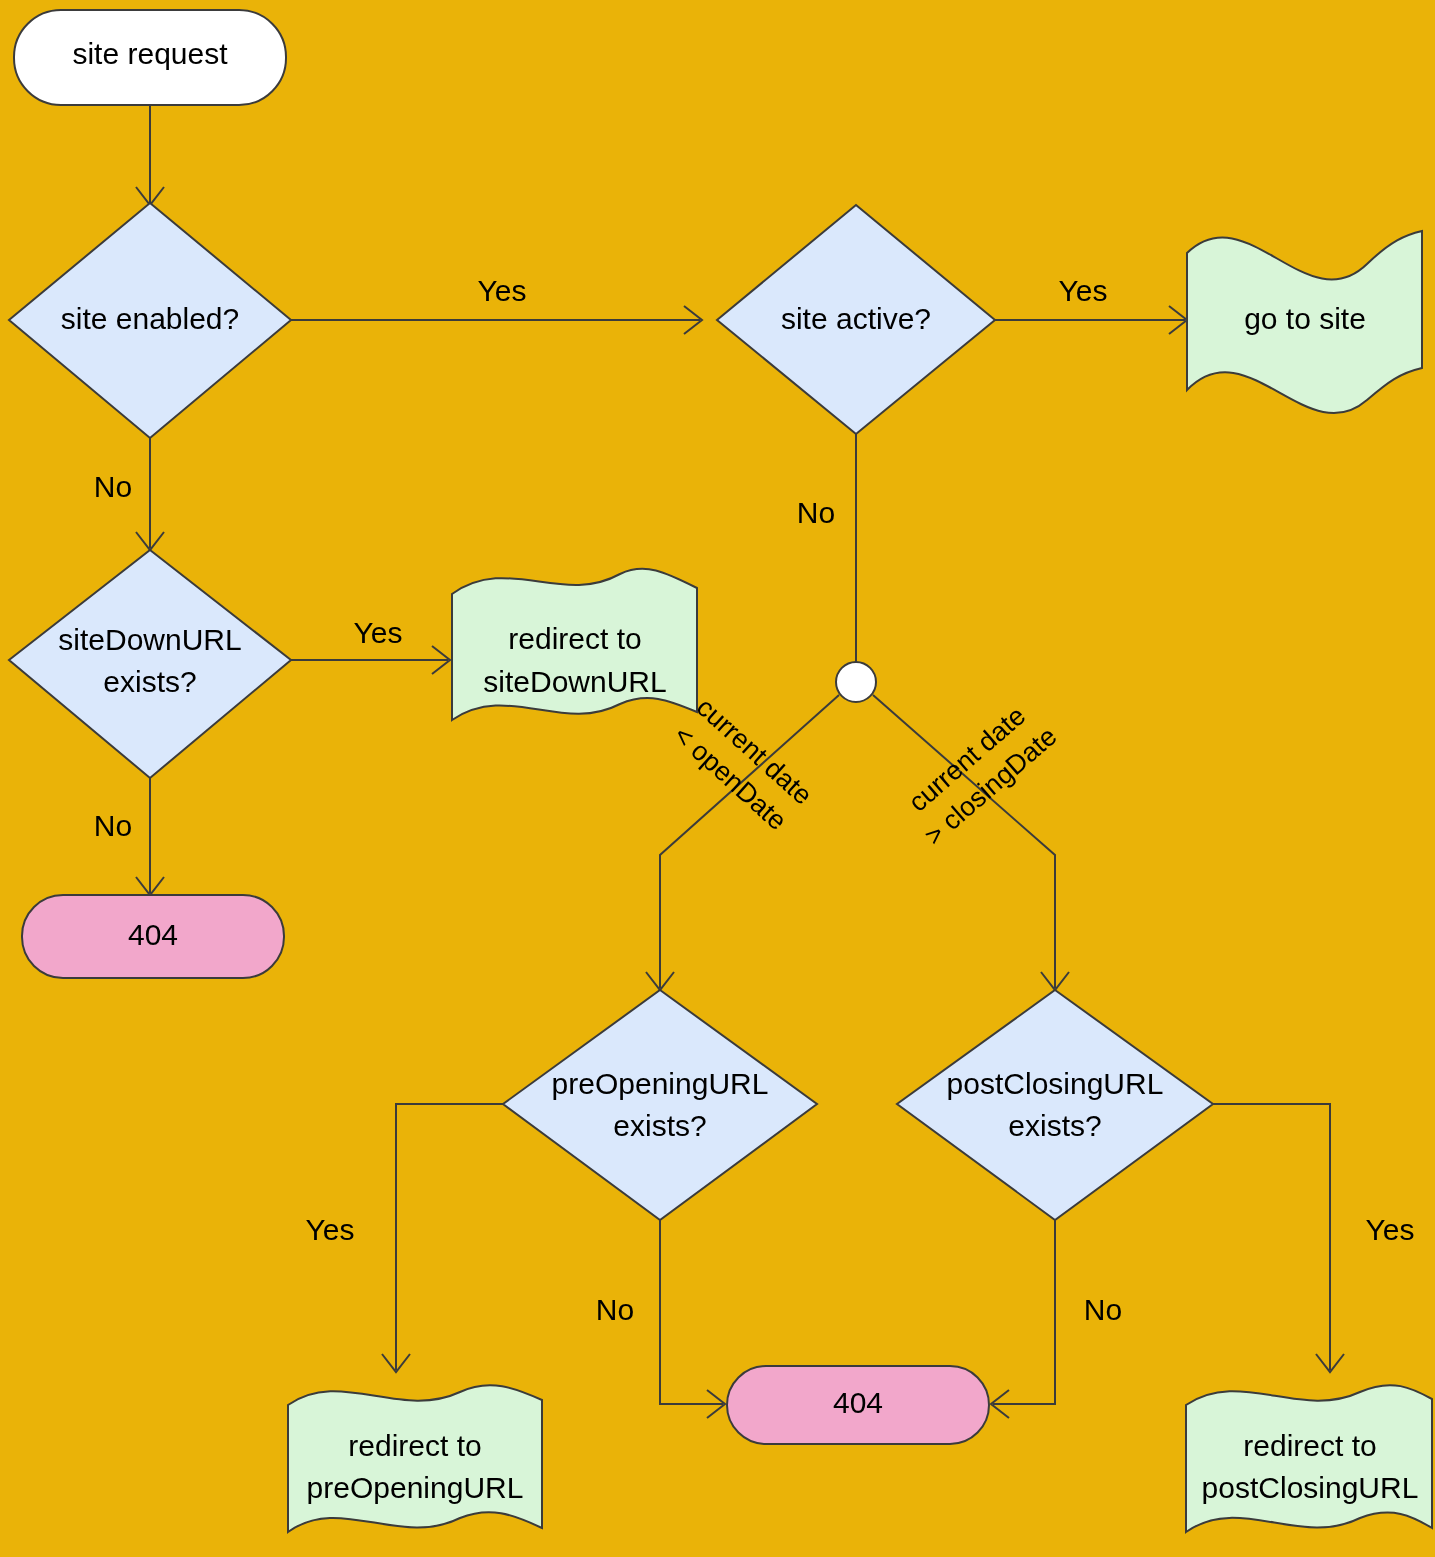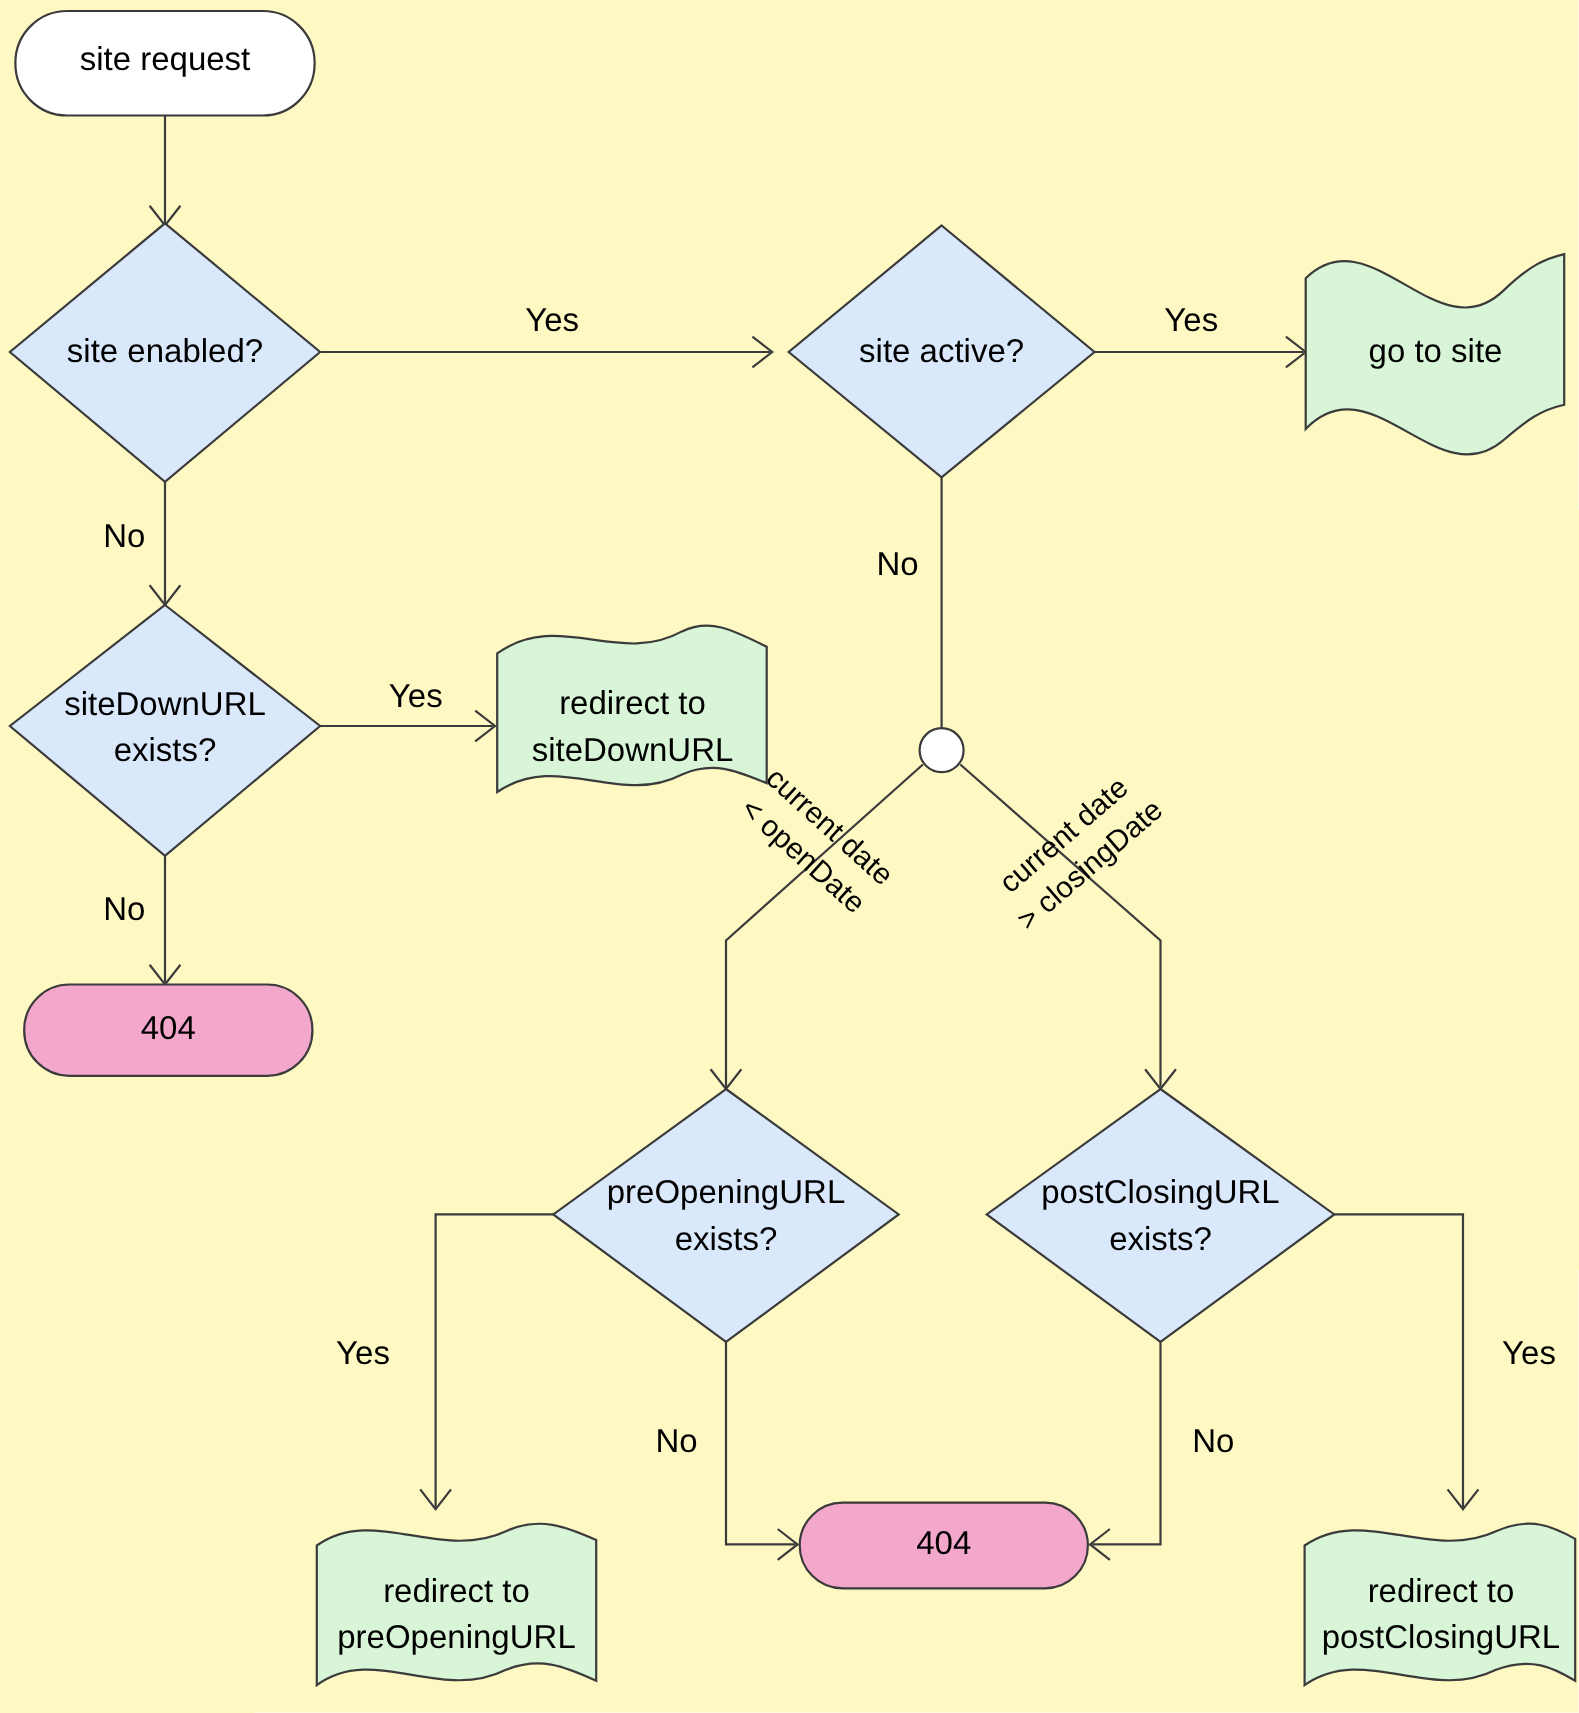--- a/index.html
+++ b/index.html
@@ -7,21 +7,21 @@
     padding: 0;
     background: #ffffff;
   }
   body {
     font-family: "Liberation Sans", sans-serif;
   }
   #canvas-wrap {
     position: relative;
     width: 1435px;
     height: 1557px;
-    background: #fef9c3;
+    background: #eab308;
     overflow: hidden;
     text-decoration: underline;
   }
   svg#flowchart {
     position: absolute;
     top: 0;
     left: 0;
     width: 1435px;
     height: 1557px;
     display: block;

